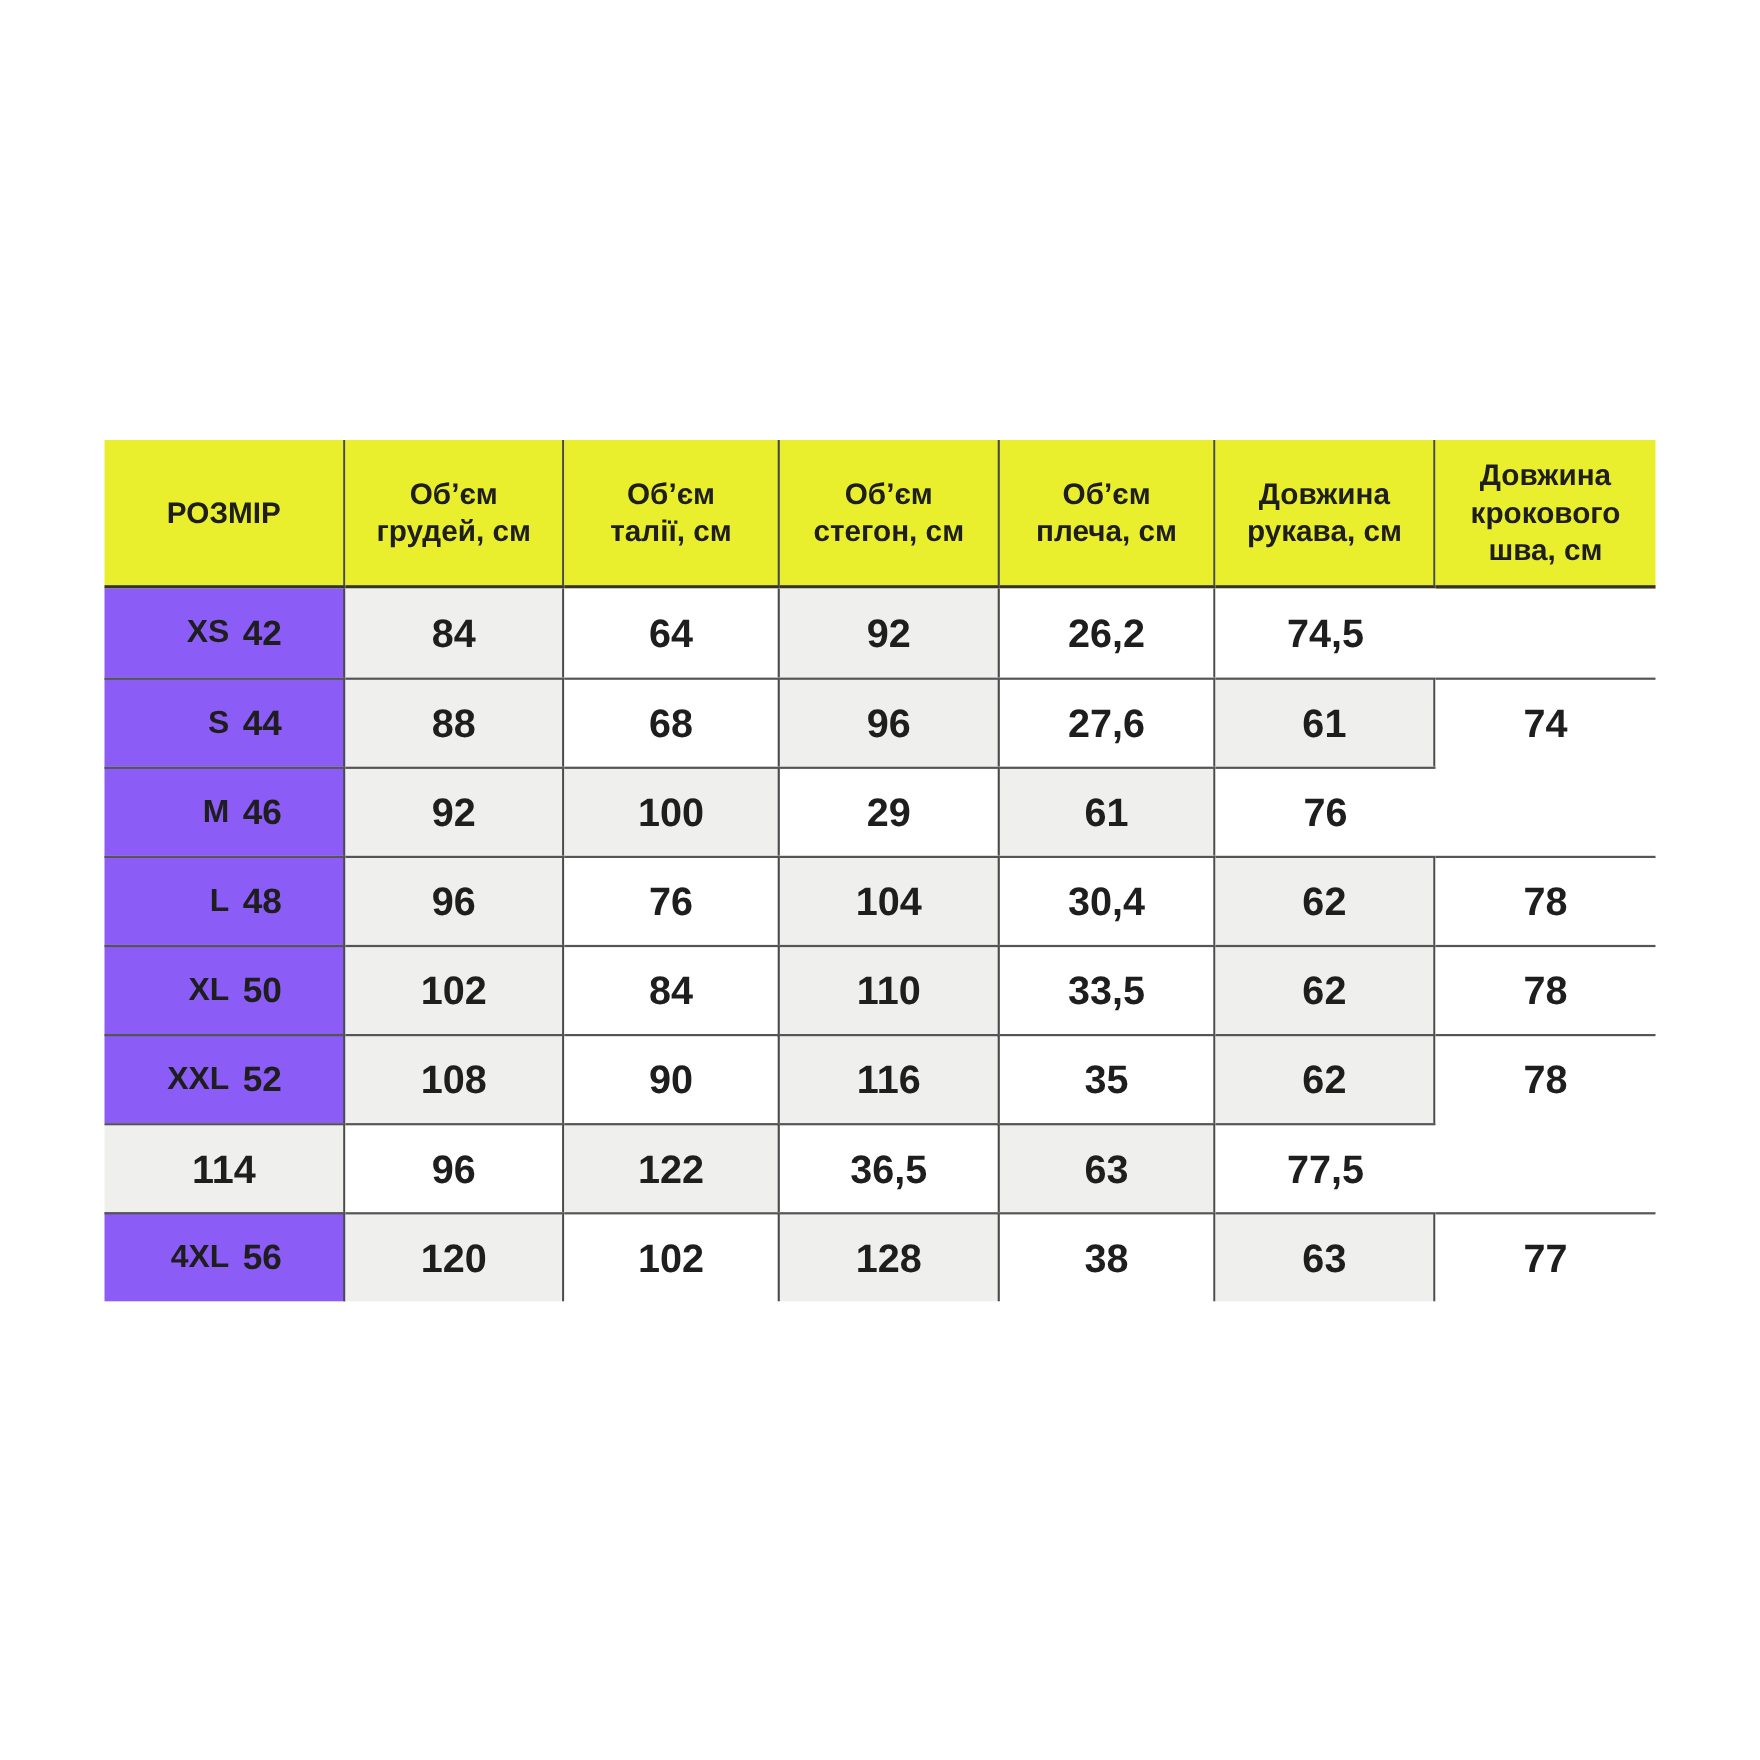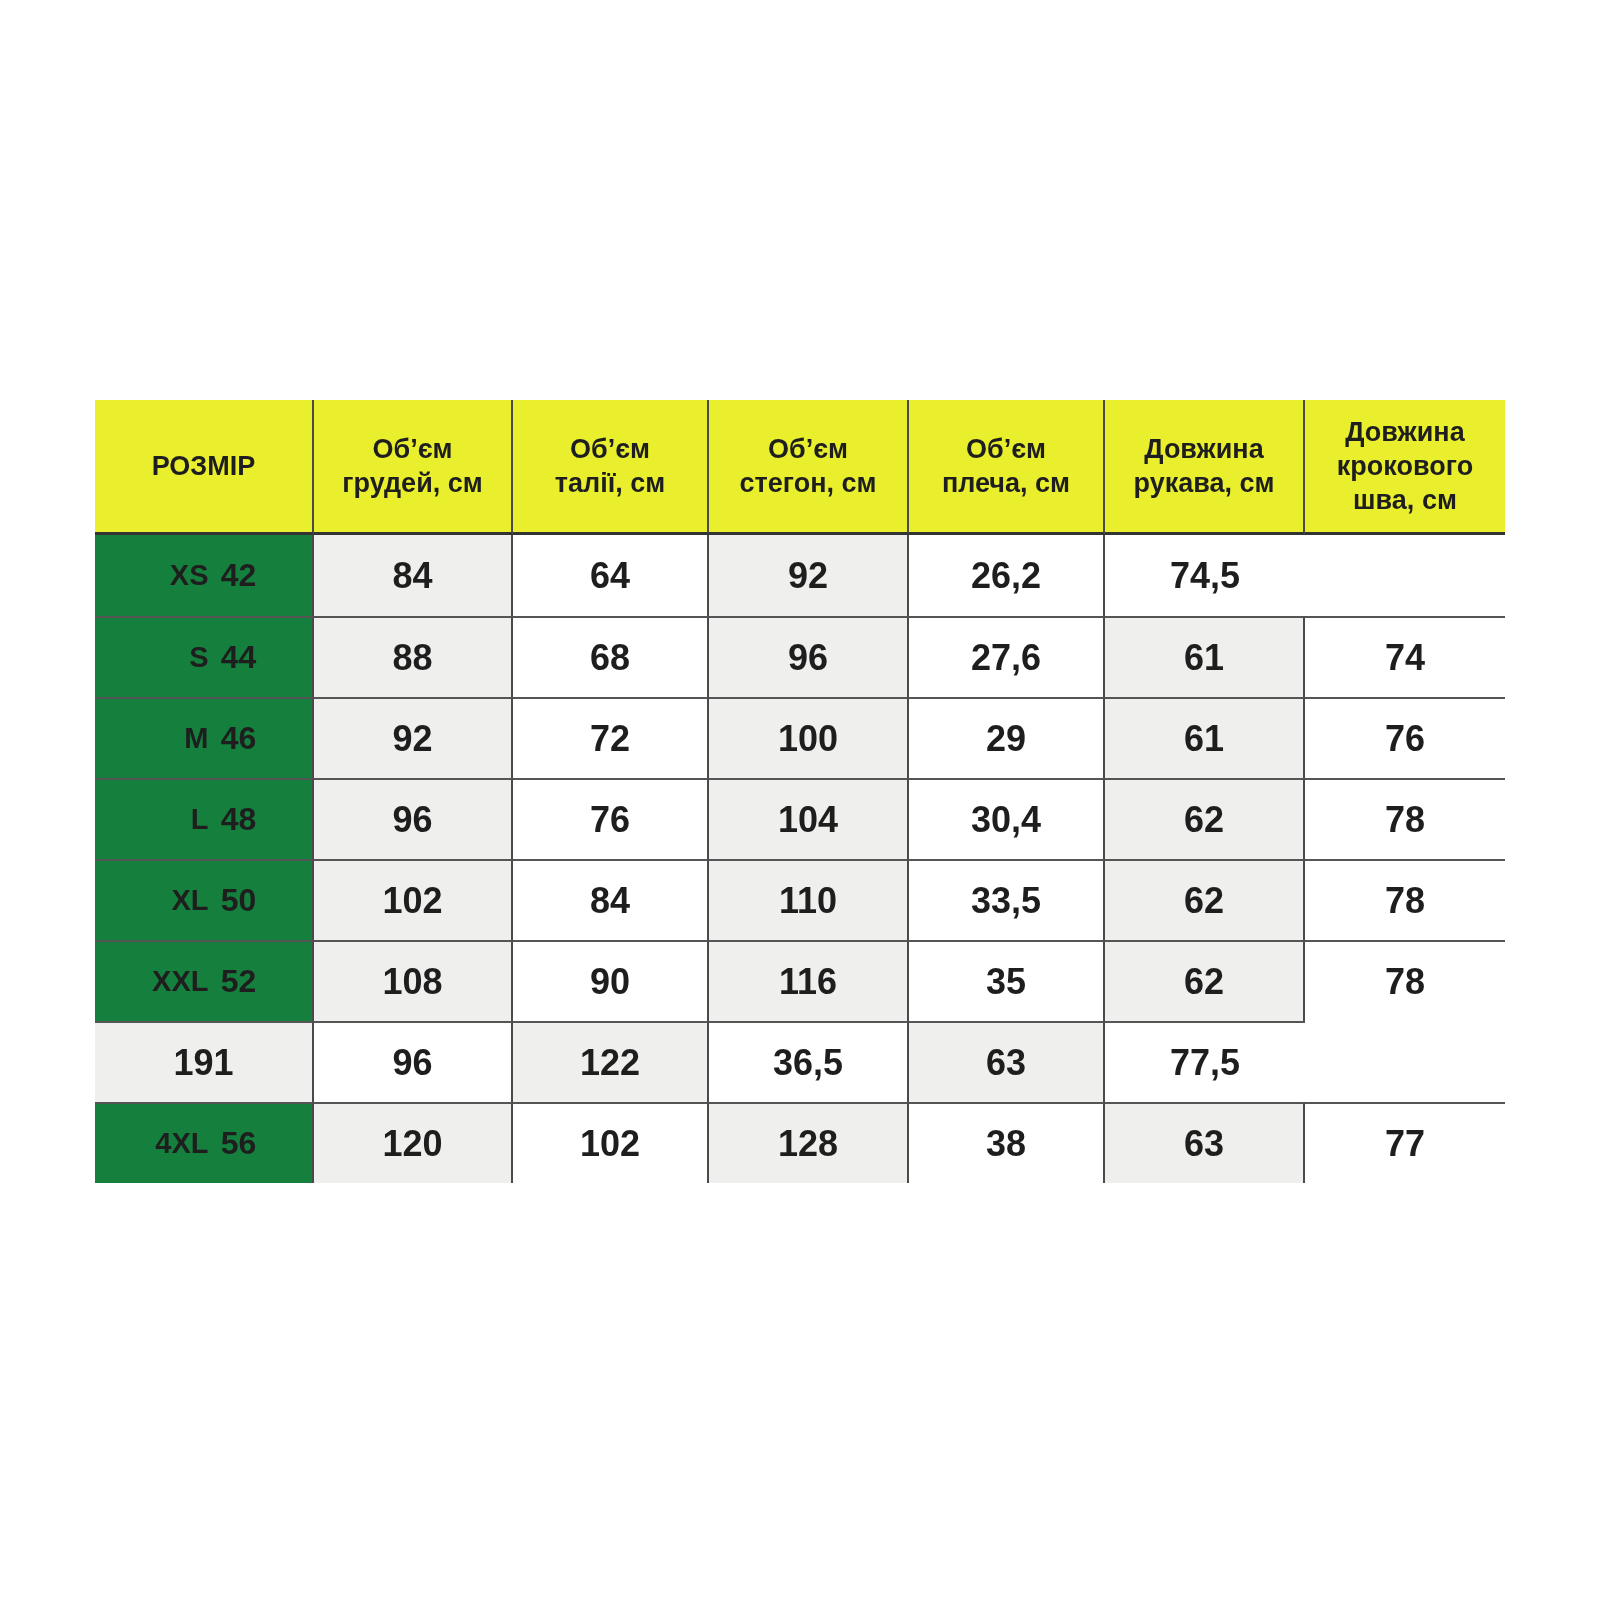--- a/index.html
+++ b/index.html
@@ -44,21 +44,21 @@
   }
   .row .cell{height:81px;}
   .row + .row .cell{border-top:2px solid var(--row-border);}
   .value-cell{
     font-weight:700;
     font-size:36px;
     background:#ffffff;
     text-align:center;
   }
   .value-cell.stripe{background:var(--stripe-bg);}
-  .size-cell{background:#15803d;}
+  .size-cell{background:#8b5cf6;}
   .size-label{
     font-weight:700;font-size:29px;
     width:70px;text-align:right;
   }
   .size-num{
     font-weight:700;font-size:32px;
     width:60px;text-align:center;
   }
 </style>
 </head>
@@ -107,21 +107,20 @@
     <div class="cell value-cell stripe">61</div>
     <div class="cell value-cell">74</div>
   </div>
 
   <div class="row">
     <div class="cell size-cell">
       <span class="size-label">M</span>
       <span class="size-num">46</span>
     </div>
     <div class="cell value-cell stripe">92</div>
-    <div class="cell value-cell">72</div>
     <div class="cell value-cell stripe">100</div>
     <div class="cell value-cell">29</div>
     <div class="cell value-cell stripe">61</div>
     <div class="cell value-cell">76</div>
   </div>
 
   <div class="row">
     <div class="cell size-cell">
       <span class="size-label">L</span>
       <span class="size-num">48</span>
@@ -154,21 +153,21 @@
     </div>
     <div class="cell value-cell stripe">108</div>
     <div class="cell value-cell">90</div>
     <div class="cell value-cell stripe">116</div>
     <div class="cell value-cell">35</div>
     <div class="cell value-cell stripe">62</div>
     <div class="cell value-cell">78</div>
   </div>
 
   <div class="row">
-    <div class="cell value-cell stripe">191</div>
+    <div class="cell value-cell stripe">114</div>
     <div class="cell value-cell">96</div>
     <div class="cell value-cell stripe">122</div>
     <div class="cell value-cell">36,5</div>
     <div class="cell value-cell stripe">63</div>
     <div class="cell value-cell">77,5</div>
   </div>
 
   <div class="row">
     <div class="cell size-cell">
       <span class="size-label">4XL</span>

